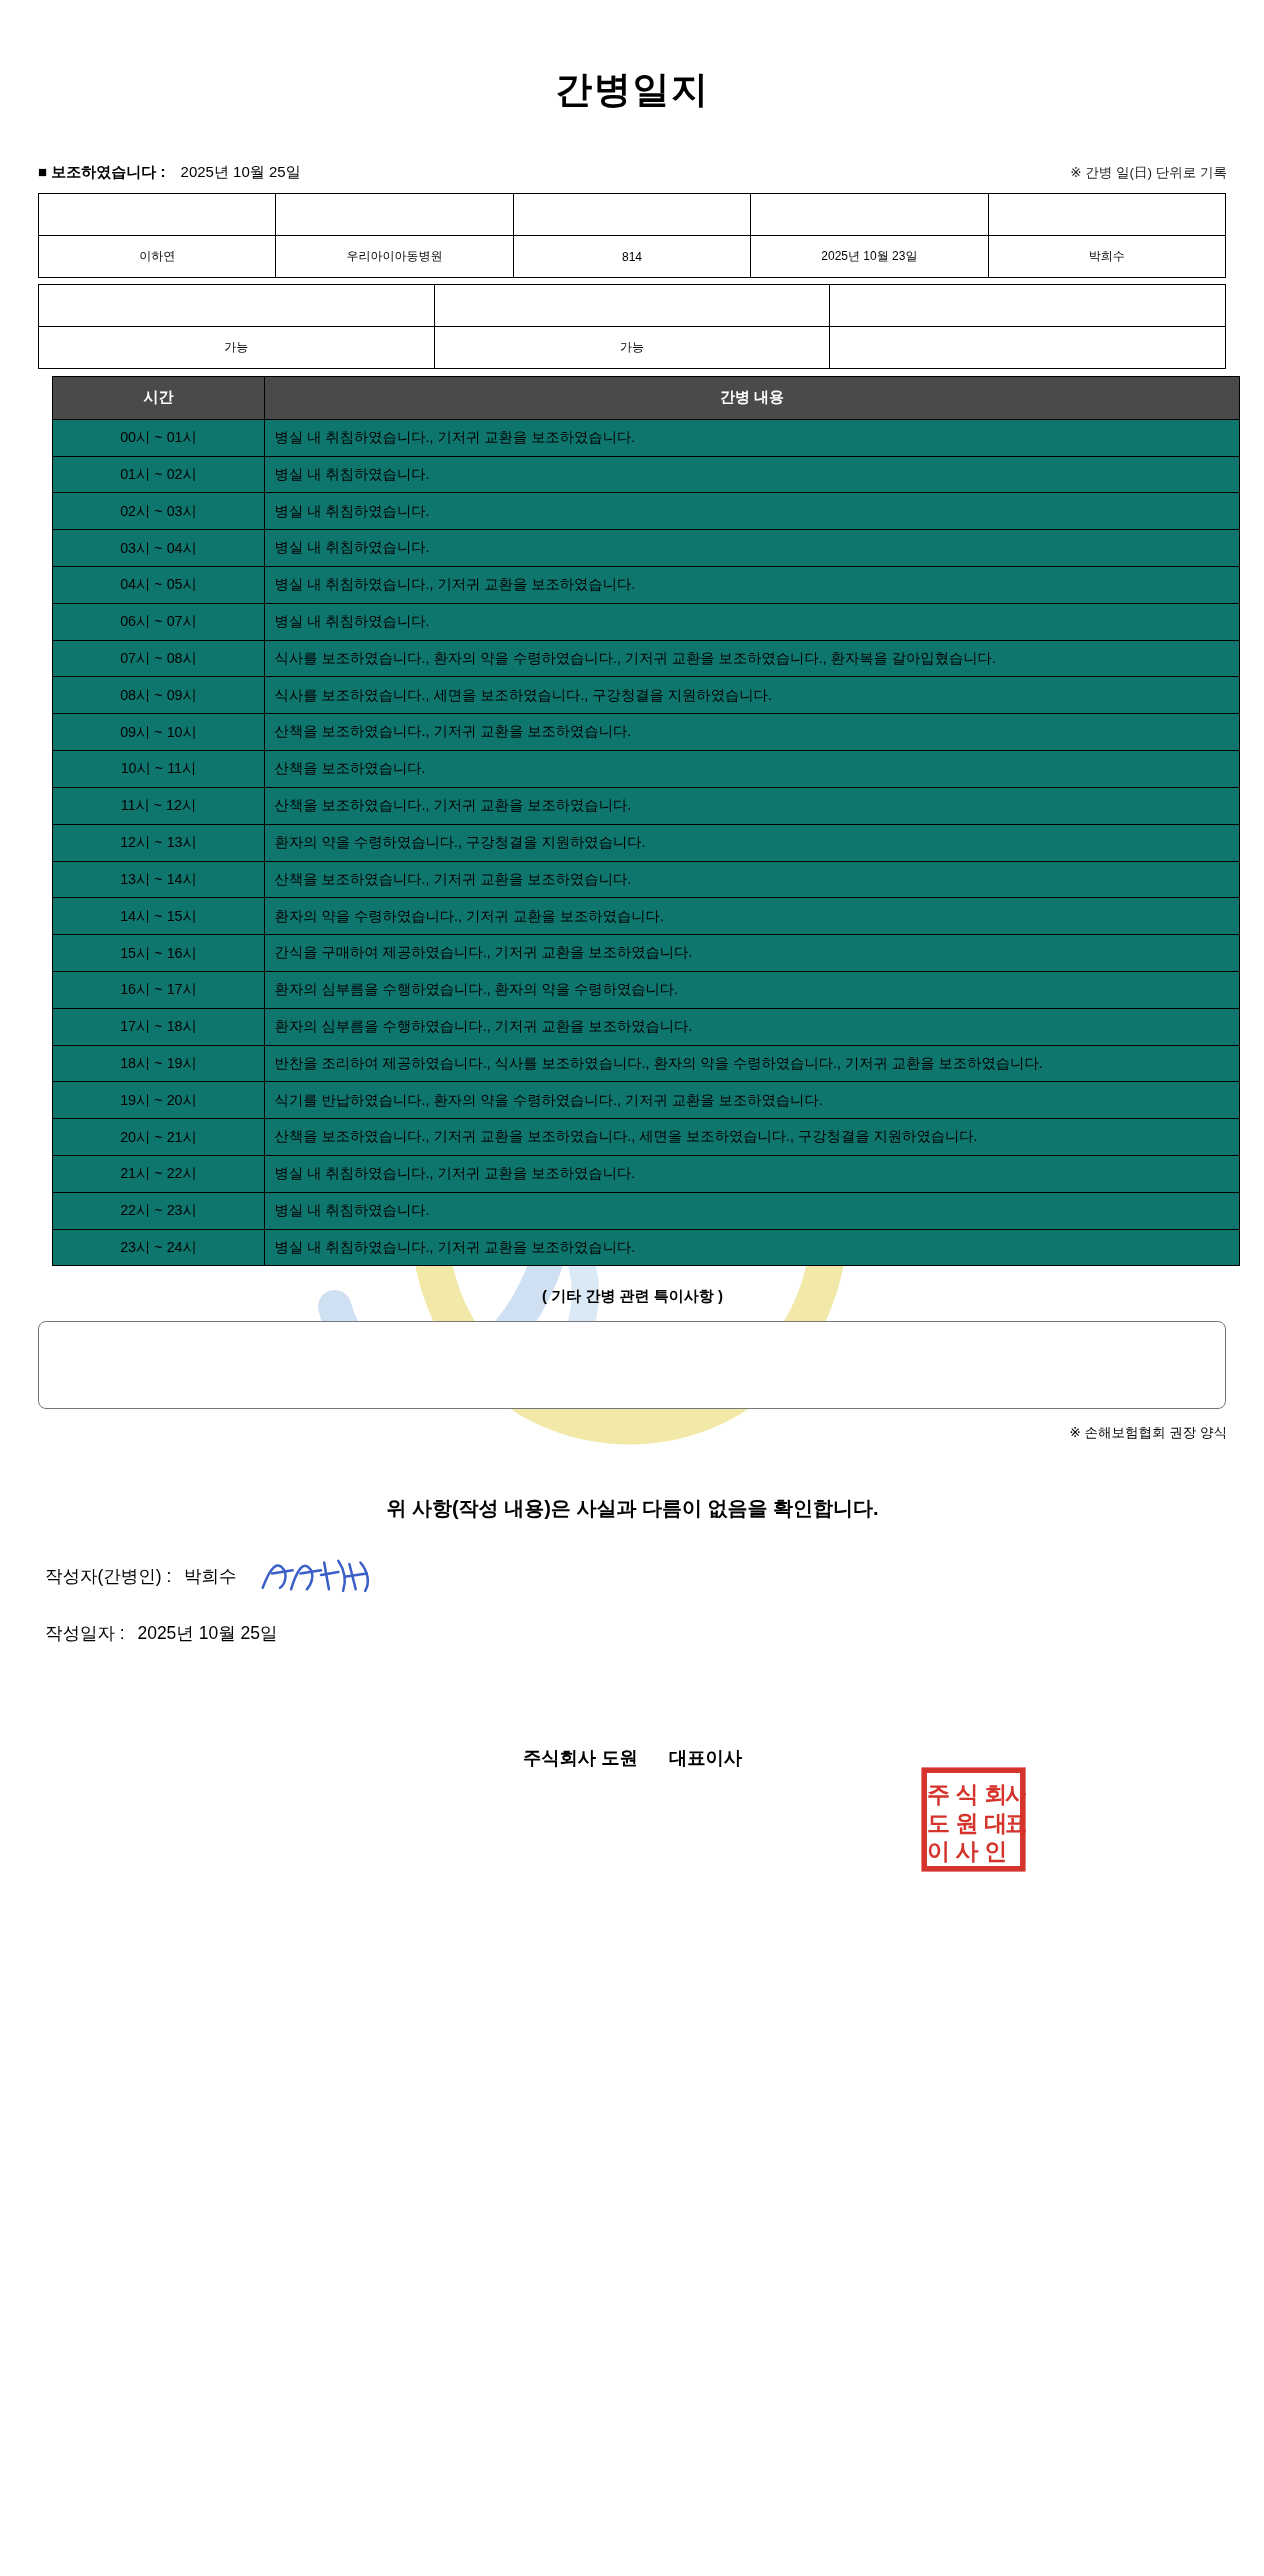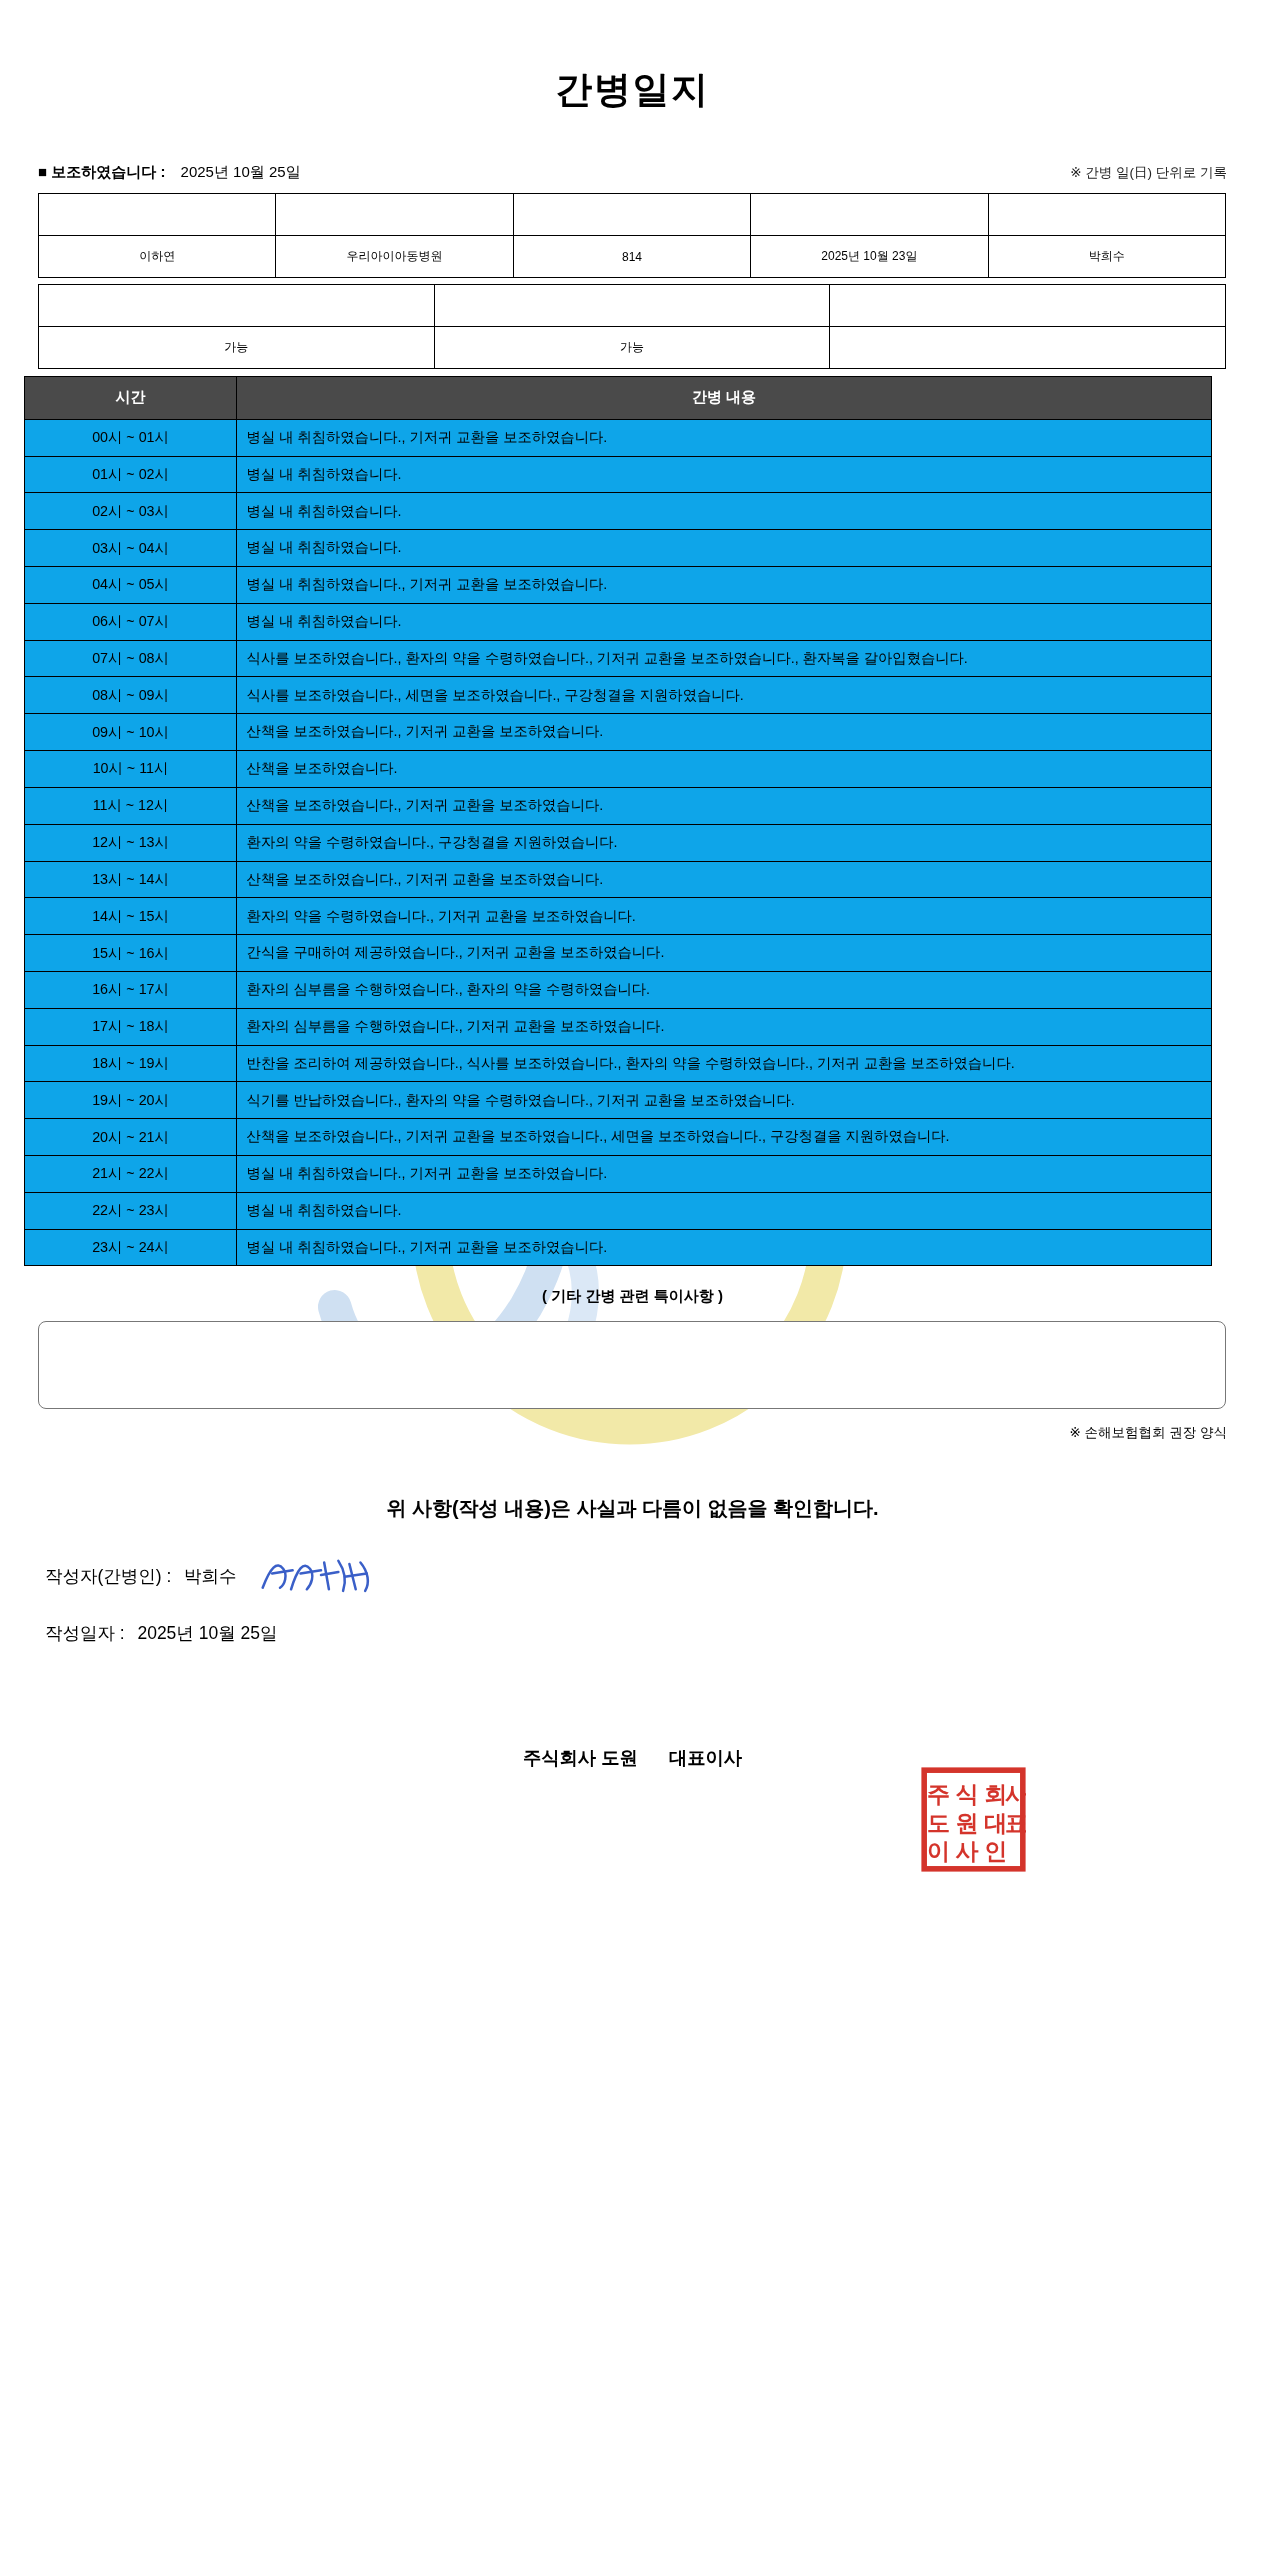--- a/index.html
+++ b/index.html
@@ -85,38 +85,38 @@
     background: #fff;
     font-size: 15px;
     height: 45px;
   }
   .spacer-4 { height: 3.2px; }
 
   
   table.log {
     border-collapse: collapse;
     width: 1188px;
-    margin: 0 24px;
+    margin: 0 52px;
     table-layout: fixed;
     position: relative;
     z-index: 2;
   }
   table.log th.hdr {
     background: #4a4a4a;
     color: #fff;
     font-weight: bold;
     border: 0.8px solid #000;
     height: 40px;
     font-size: 15px;
   }
   table.log td {
     border: 0.8px solid #000;
     font-size: 14.3px;
     padding: 7.2px 9.6px;
-    background: #0ea5e9;
+    background: #0f766e;
     vertical-align: middle;
   }
   table.log td.time {
     width: 209px;
     text-align: center;
     font-size: 14.3px;
   }
   table.log td.content {
     text-align: left;
     line-height: 1.5;

